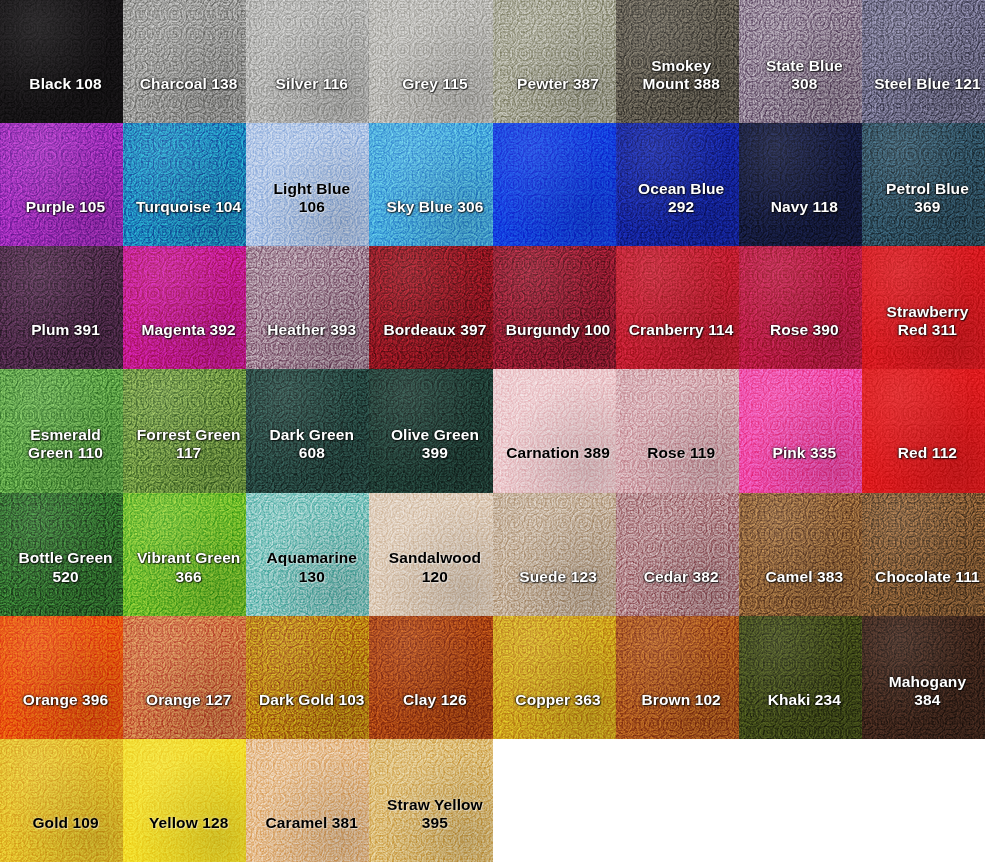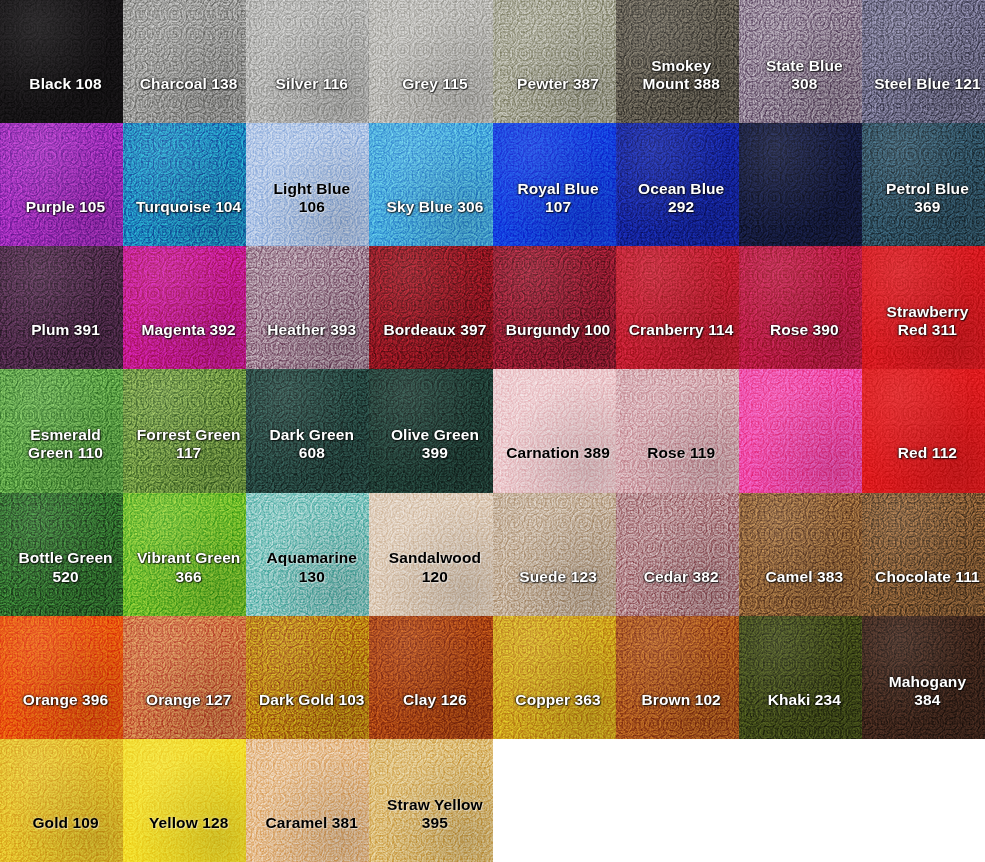--- a/index.html
+++ b/index.html
@@ -174,32 +174,32 @@
     <div class="swatch light-text">
       <div class="swatch-base" style="background-color: rgb(70, 169, 221);"></div>
       <div class="swatch-tex" style="background-position: 1px 25px, 25px 1px, 8px 28px, 3px 30px, 29px 2px, 7px 33px;"></div>
       <div class="swatch-shade"></div>
       <div class="swatch-label">Sky Blue 306</div>
     </div>
     <div class="swatch light-text">
       <div class="swatch-base" style="background-color: rgb(19, 64, 224);"></div>
       <div class="swatch-tex" style="background-position: 9px 16px, 16px 9px, 16px 19px, 11px 21px, 20px 10px, 15px 24px;"></div>
       <div class="swatch-shade"></div>
-      <div class="swatch-label">Royal Blue 107</div>
     </div>
     <div class="swatch light-text">
       <div class="swatch-base" style="background-color: rgb(19, 35, 156);"></div>
       <div class="swatch-tex" style="background-position: 17px 7px, 7px 17px, 24px 10px, 19px 12px, 11px 18px, 23px 15px;"></div>
       <div class="swatch-shade"></div>
       <div class="swatch-label">Ocean Blue 292</div>
     </div>
     <div class="swatch light-text">
       <div class="swatch-base" style="background-color: rgb(20, 26, 60);"></div>
       <div class="swatch-tex" style="background-position: 25px 29px, 29px 25px, 32px 32px, 27px 34px, 33px 26px, 31px 37px;"></div>
       <div class="swatch-shade"></div>
+      <div class="swatch-label">Navy 118</div>
     </div>
     <div class="swatch light-text">
       <div class="swatch-base" style="background-color: rgb(45, 77, 94);"></div>
       <div class="swatch-tex" style="background-position: 4px 20px, 20px 4px, 11px 23px, 6px 25px, 24px 5px, 10px 28px;"></div>
       <div class="swatch-shade"></div>
       <div class="swatch-label">Petrol Blue 369</div>
     </div>
     <div class="swatch light-text">
       <div class="swatch-base" style="background-color: rgb(74, 40, 70);"></div>
       <div class="swatch-tex" style="background-position: 12px 11px, 11px 12px, 19px 14px, 14px 16px, 15px 13px, 18px 19px;"></div>
@@ -281,20 +281,21 @@
     <div class="swatch dark-text">
       <div class="swatch-base" style="background-color: rgb(212, 169, 176);"></div>
       <div class="swatch-tex" style="background-position: 0px 18px, 18px 0px, 7px 21px, 2px 23px, 22px 1px, 6px 26px;"></div>
       <div class="swatch-shade"></div>
       <div class="swatch-label">Rose 119</div>
     </div>
     <div class="swatch light-text">
       <div class="swatch-base" style="background-color: rgb(238, 74, 168);"></div>
       <div class="swatch-tex" style="background-position: 8px 9px, 9px 8px, 15px 12px, 10px 14px, 13px 9px, 14px 17px;"></div>
       <div class="swatch-shade"></div>
+      <div class="swatch-label">Pink 335</div>
     </div>
     <div class="swatch light-text">
       <div class="swatch-base" style="background-color: rgb(221, 26, 29);"></div>
       <div class="swatch-tex" style="background-position: 16px 0px, 0px 16px, 23px 3px, 18px 5px, 4px 17px, 22px 8px;"></div>
       <div class="swatch-shade"></div>
       <div class="swatch-label">Red 112</div>
     </div>
     <div class="swatch light-text">
       <div class="swatch-base" style="background-color: rgb(47, 107, 44);"></div>
       <div class="swatch-tex" style="background-position: 24px 22px, 22px 24px, 31px 25px, 26px 27px, 26px 25px, 30px 30px;"></div>

